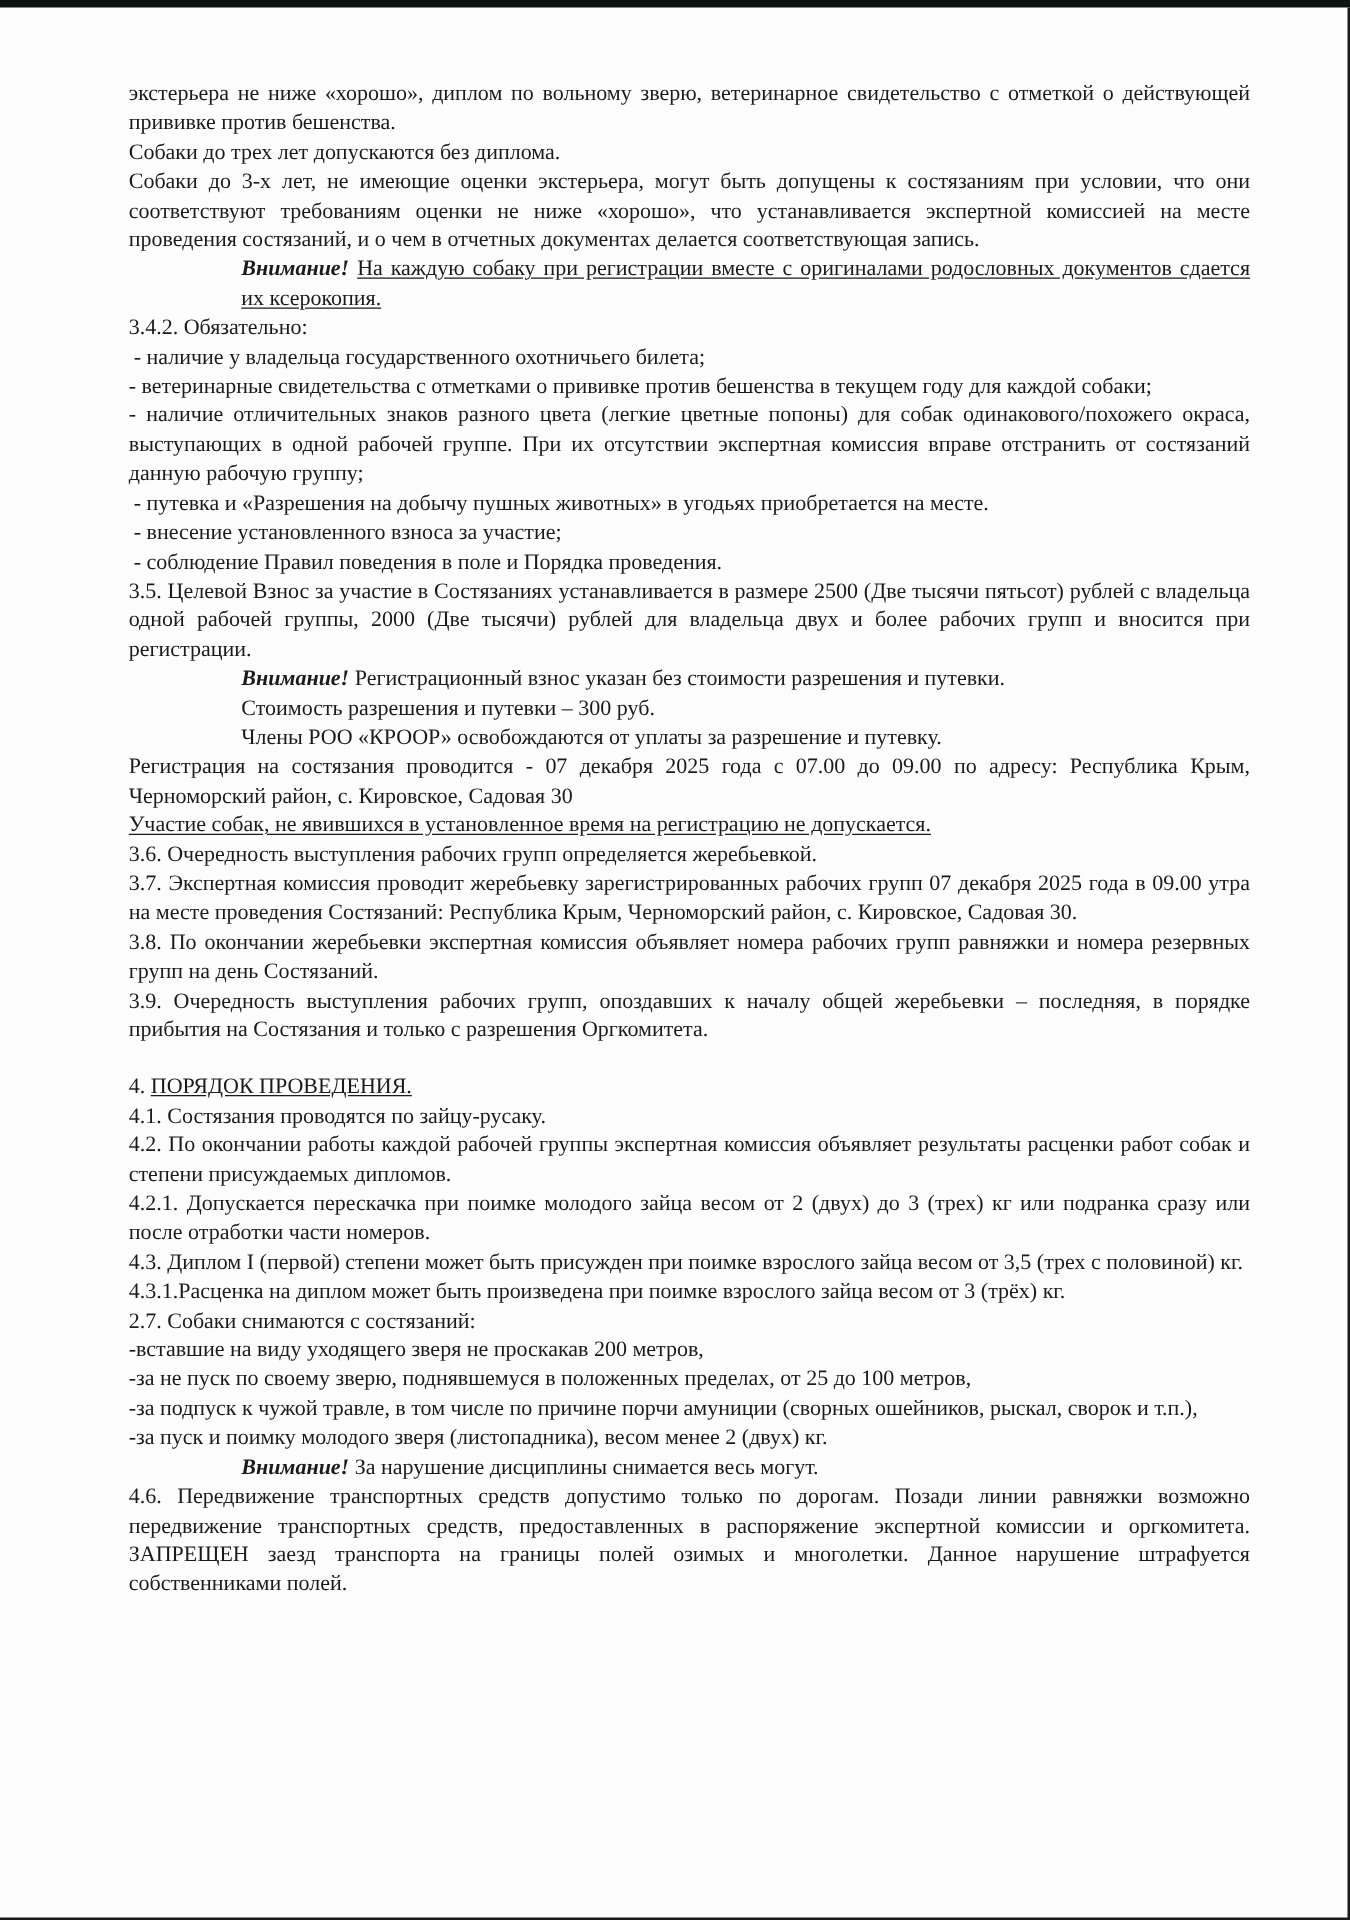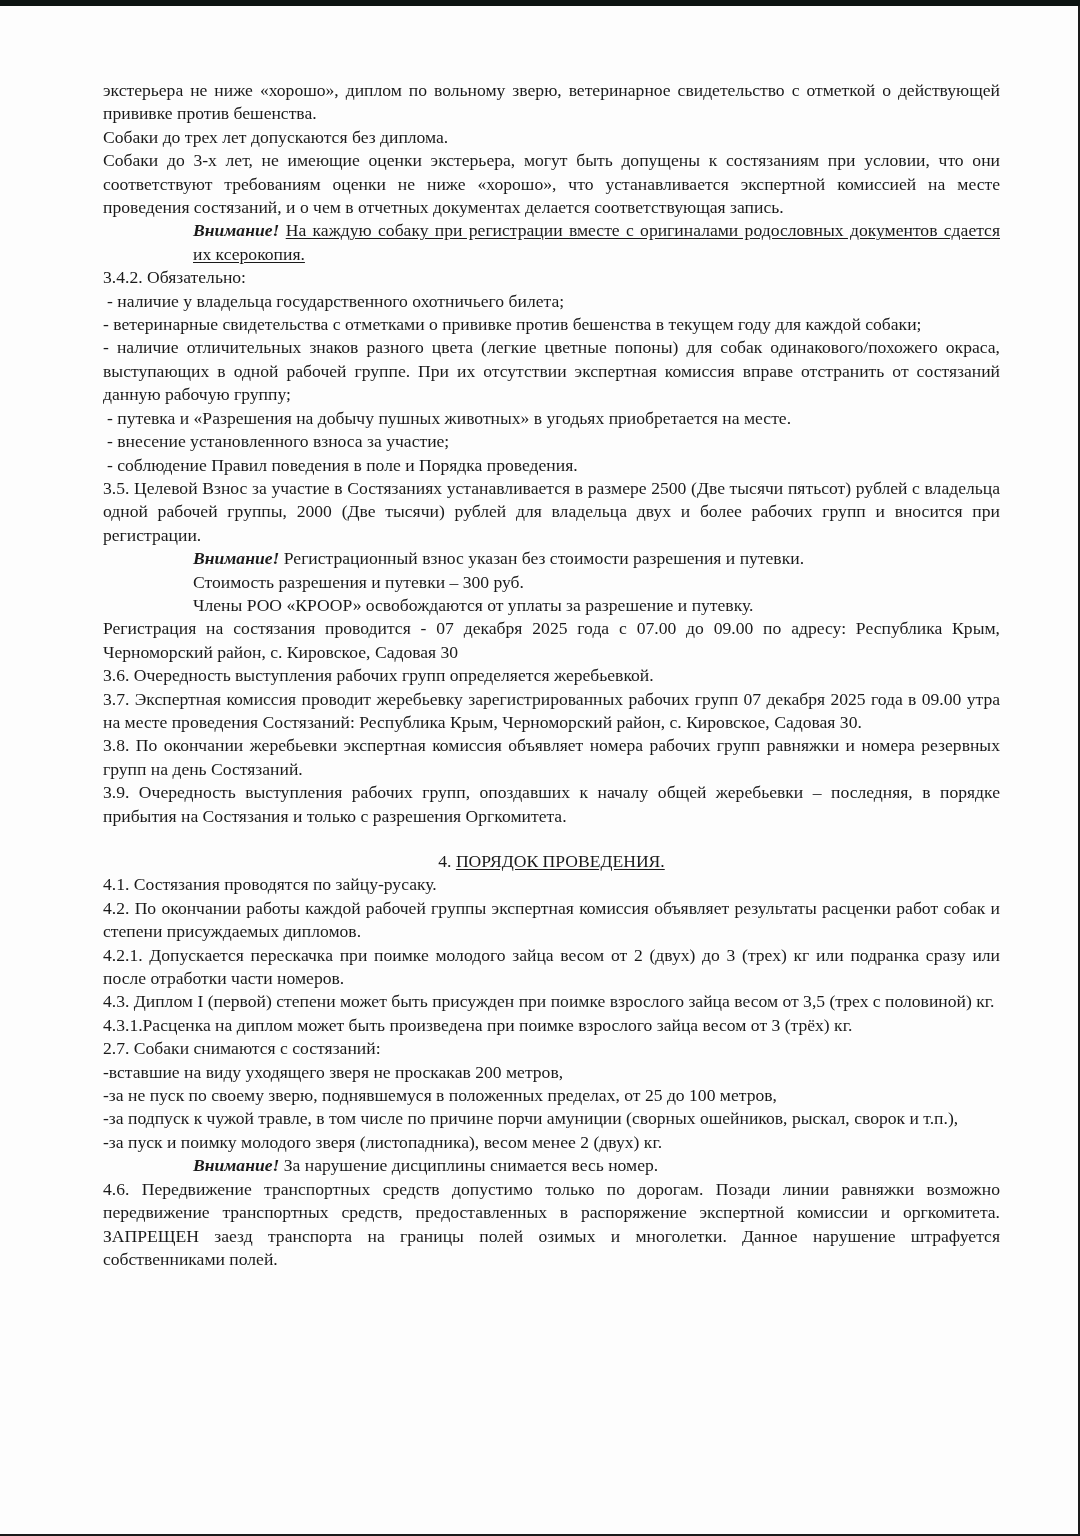--- a/index.html
+++ b/index.html
@@ -6,30 +6,30 @@
   body {
     width: 1080px; height: 1536px; overflow: hidden;
     background: #fdfdfd; position: relative;
     font-family: "Liberation Serif", "DejaVu Serif", serif;
     color: #1a1a1a;
   }
   .top-bar { position: absolute; left: 0; top: 0; width: 1080px; height: 6px; background: #0d1412; }
   .right-edge { position: absolute; right: 0; top: 6px; width: 2px; height: 1530px; background: #1a1a1a; }
   .bottom-edge { position: absolute; left: 0; bottom: 0; width: 1080px; height: 2px; background: #1a1a1a; }
   .page {
-    position: absolute; left: 103px; top: 79px; width: 897px;
+    position: absolute; left: 103px; top: 63px; width: 897px;
     font-size: 17.6px; line-height: 23.4px;
   }
   .p { margin: 0; }
   .j { text-align: justify; text-align-last: left; }
   .ind { padding-left: 90px; }
   .bul { padding-left: 4px; }
   .u { text-decoration: underline; text-underline-offset: 2px; }
   .bi { font-weight: bold; font-style: italic; }
-  .heading { text-align: center; margin-top: 22px; }
+  .heading { text-align: left; margin-top: 22px; }
 </style>
 </head>
 <body>
 
 <div class="top-bar"></div>
 <div class="right-edge"></div>
 <div class="bottom-edge"></div>
 
 <div class="page">
   <p class="p j">экстерьера не ниже «хорошо», диплом по вольному зверю, ветеринарное свидетельство с отметкой о действующей прививке против бешенства.</p>
@@ -43,33 +43,34 @@
   <p class="p j">- наличие отличительных знаков разного цвета (легкие цветные попоны) для собак одинакового/похожего окраса, выступающих в одной рабочей группе. При их отсутствии экспертная комиссия вправе отстранить от состязаний данную рабочую группу;</p>
   <p class="p bul">- путевка и «Разрешения на добычу пушных животных» в угодьях приобретается на месте.</p>
   <p class="p bul">- внесение установленного взноса за участие;</p>
   <p class="p bul">- соблюдение Правил поведения в поле и Порядка проведения.</p>
 
   <p class="p j">3.5. Целевой Взнос за участие в Состязаниях устанавливается в размере 2500 (Две тысячи пятьсот) рублей с владельца одной рабочей группы, 2000 (Две тысячи) рублей для владельца двух и более рабочих групп и вносится при регистрации.</p>
   <p class="p ind"><span class="bi">Внимание!</span> <span>Регистрационный взнос указан без стоимости разрешения и путевки.</span></p>
   <p class="p ind">Стоимость разрешения и путевки – 300 руб.</p>
   <p class="p ind">Члены РОО «КРООР» освобождаются от уплаты за разрешение и путевку.</p>
   <p class="p j">Регистрация на состязания проводится - 07 декабря 2025 года с 07.00 до 09.00 по адресу: Республика Крым, Черноморский район, с. Кировское, Садовая 30</p>
+  <p class="p u">Участие собак, не явившихся в установленное время на регистрацию не допускается.</p>
 
   <p class="p">3.6. Очередность выступления рабочих групп определяется жеребьевкой.</p>
   <p class="p j">3.7. Экспертная комиссия проводит жеребьевку зарегистрированных рабочих групп 07 декабря 2025 года в 09.00 утра на месте проведения Состязаний: Республика Крым, Черноморский район, с. Кировское, Садовая 30.</p>
   <p class="p j">3.8. По окончании жеребьевки экспертная комиссия объявляет номера рабочих групп равняжки и номера резервных групп на день Состязаний.</p>
   <p class="p j">3.9. Очередность выступления рабочих групп, опоздавших к началу общей жеребьевки – последняя, в порядке прибытия на Состязания и только с разрешения Оргкомитета.</p>
 
   <p class="p heading"><span>4.</span> <span class="u">ПОРЯДОК ПРОВЕДЕНИЯ.</span></p>
 
   <p class="p">4.1. Состязания проводятся по зайцу-русаку.</p>
   <p class="p j">4.2. По окончании работы каждой рабочей группы экспертная комиссия объявляет результаты расценки работ собак и степени присуждаемых дипломов.</p>
   <p class="p j">4.2.1. Допускается перескачка при поимке молодого зайца весом от 2 (двух) до 3 (трех) кг или подранка сразу или после отработки части номеров.</p>
   <p class="p j">4.3. Диплом I (первой) степени может быть присужден при поимке взрослого зайца весом от 3,5 (трех с половиной) кг.</p>
   <p class="p">4.3.1.Расценка на диплом может быть произведена при поимке взрослого зайца весом от  3 (трёх) кг.</p>
   <p class="p">2.7. Собаки снимаются с состязаний:</p>
   <p class="p">-вставшие на виду уходящего зверя не проскакав 200 метров,</p>
   <p class="p">-за не пуск по своему зверю, поднявшемуся в положенных пределах, от 25 до 100 метров,</p>
   <p class="p" style="padding-right:40px">-за подпуск к чужой травле, в том числе по причине порчи амуниции (сворных ошейников, рыскал, сворок и т.п.),</p>
   <p class="p">-за пуск и поимку молодого зверя (листопадника), весом менее 2 (двух) кг.</p>
-  <p class="p ind"><span class="bi">Внимание!</span> <span>За нарушение дисциплины снимается весь номер.</span></p>
+  <p class="p ind"><span class="bi">Внимание!</span> <span>За нарушение дисциплины снимается весь могут.</span></p>
   <p class="p j">4.6. Передвижение транспортных средств допустимо только по дорогам. Позади линии равняжки возможно передвижение транспортных средств, предоставленных в распоряжение экспертной комиссии и оргкомитета. ЗАПРЕЩЕН заезд транспорта на границы полей озимых и многолетки. Данное нарушение штрафуется собственниками полей.</p>
 </div>
 
 </body></html>

